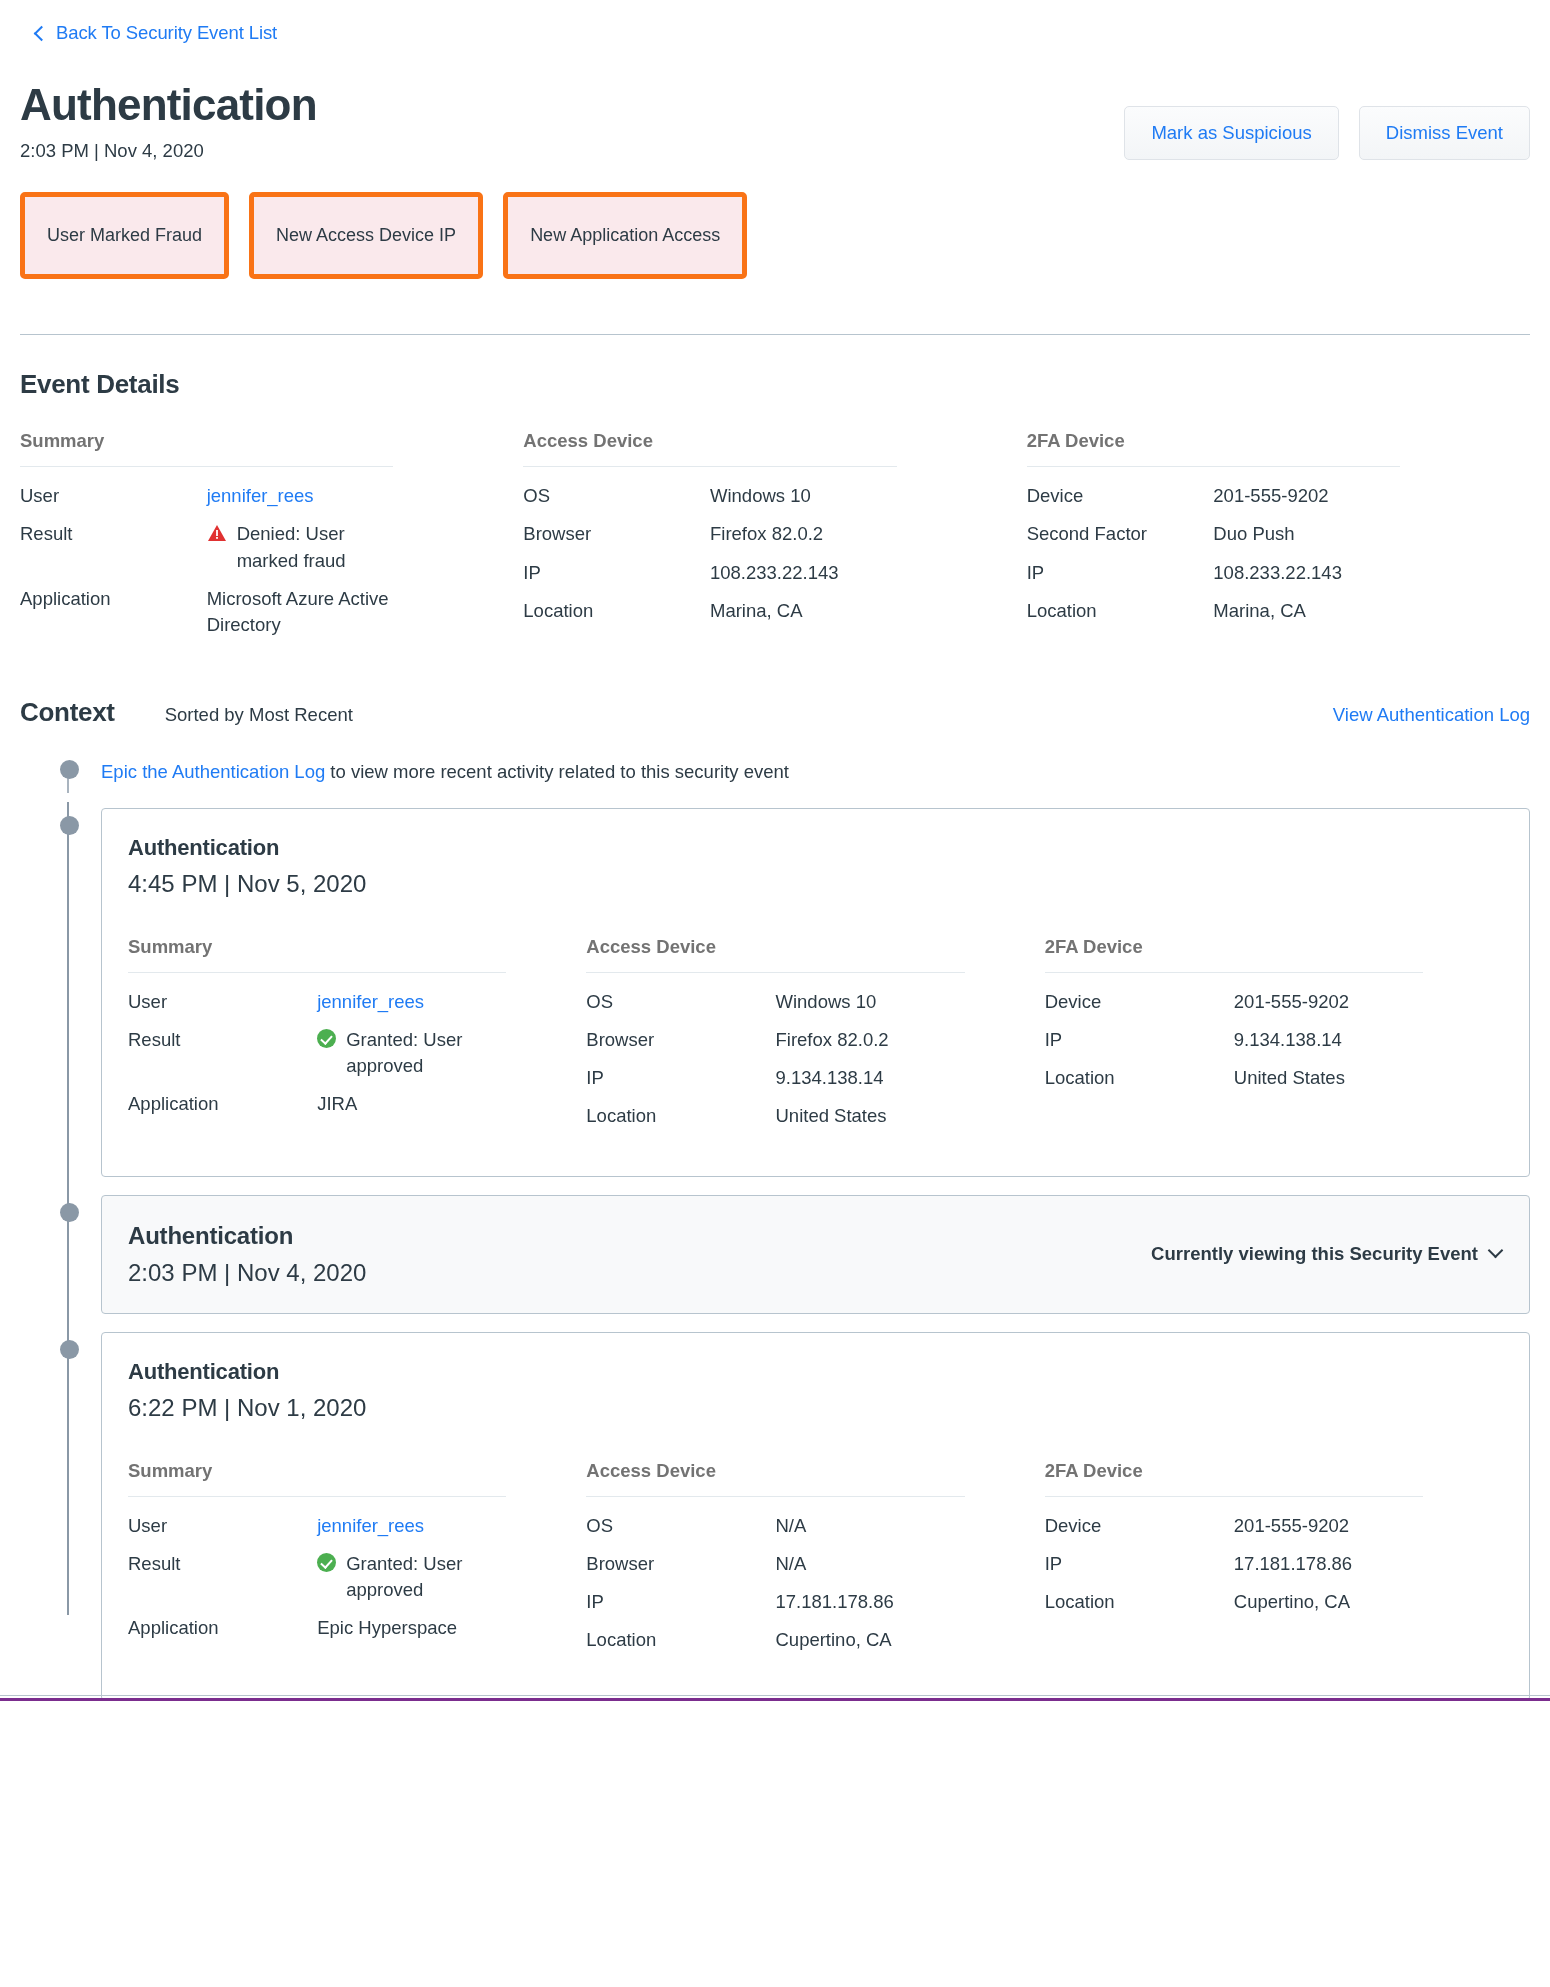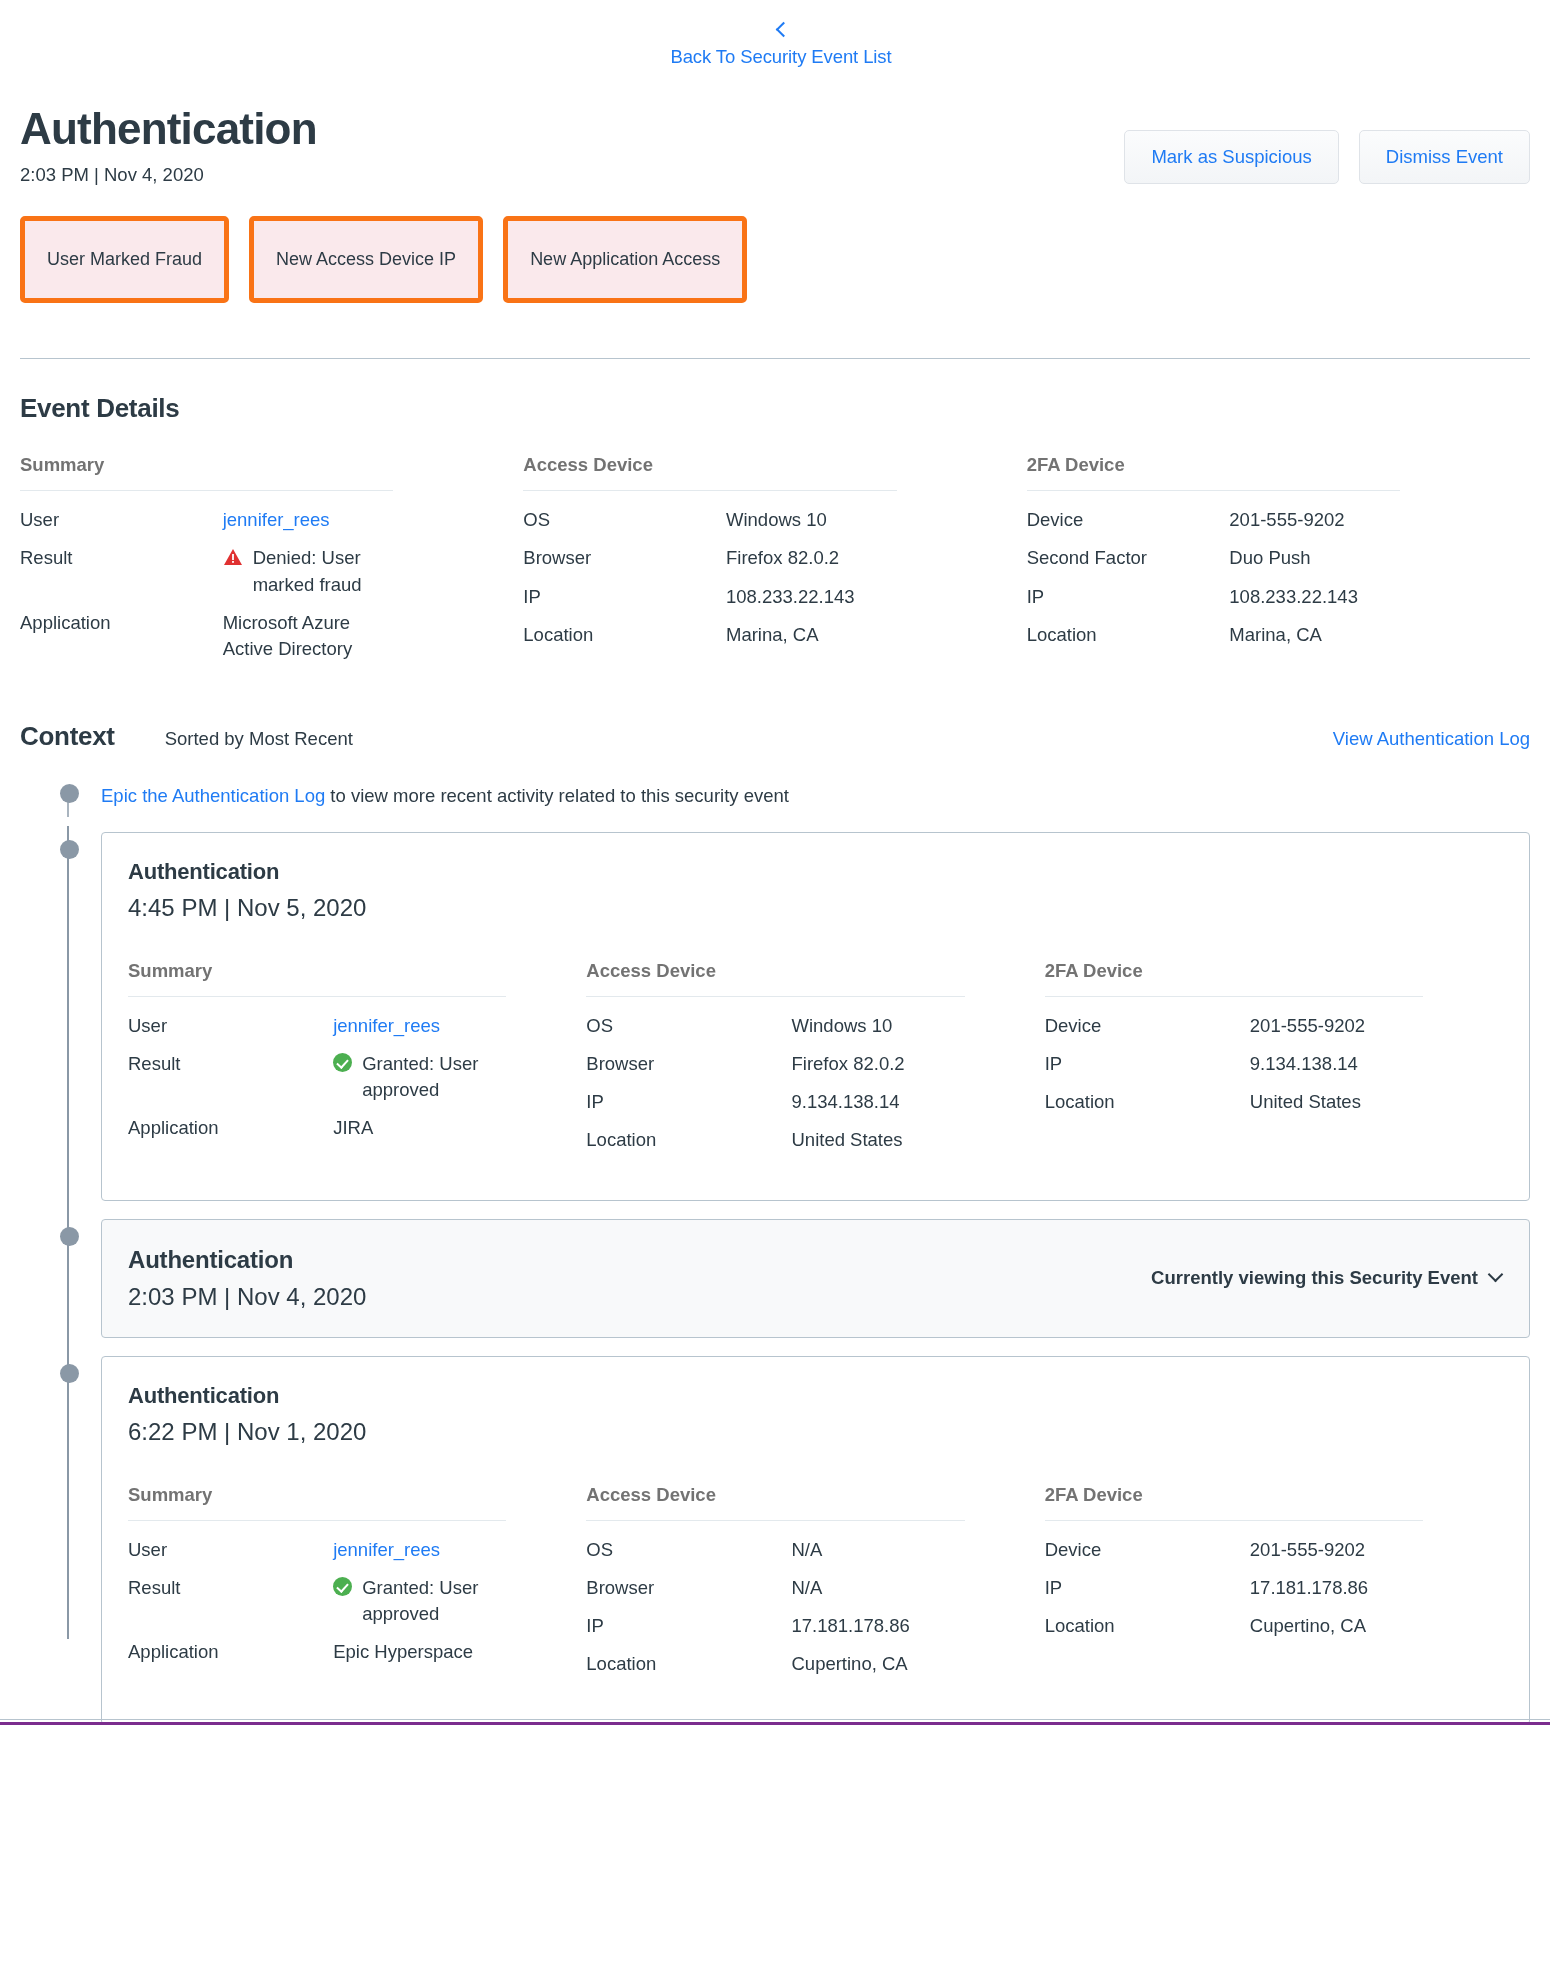--- a/index.html
+++ b/index.html
@@ -19,21 +19,20 @@
     padding: 0 20px;
     position: relative;
   }
 
   
   .back-row {
     display: flex;
     align-items: center;
     gap: 10px;
     padding: 22px 0 0 12px;
-    flex-direction: column;
   }
   .chev-left {
     display: inline-block;
     width: 14px; height: 14px;
     position: relative;
   }
   .chev-left::before {
     content: "";
     position: absolute;
     left: 4px; top: 2px;
@@ -140,21 +139,21 @@
   }
   .kv {
     display: grid;
     grid-template-columns: 1fr 1fr;
     font-size: 18.5px;
     line-height: 1.42;
     margin-bottom: 12px;
     align-items: start;
   }
   .kv .k { color: #2d3b45; }
-  .kv .v { color: #2d3b45; margin-left: 16px; }
+  .kv .v { color: #2d3b45; }
   .kv .v.link { color: #1f7bf4; cursor: pointer; }
   .res { display: flex; gap: 10px; align-items: flex-start; }
 
   
   .icon-deny {
     flex: 0 0 auto;
     width: 20px; height: 18px;
     margin-top: 2px;
     position: relative;
   }

